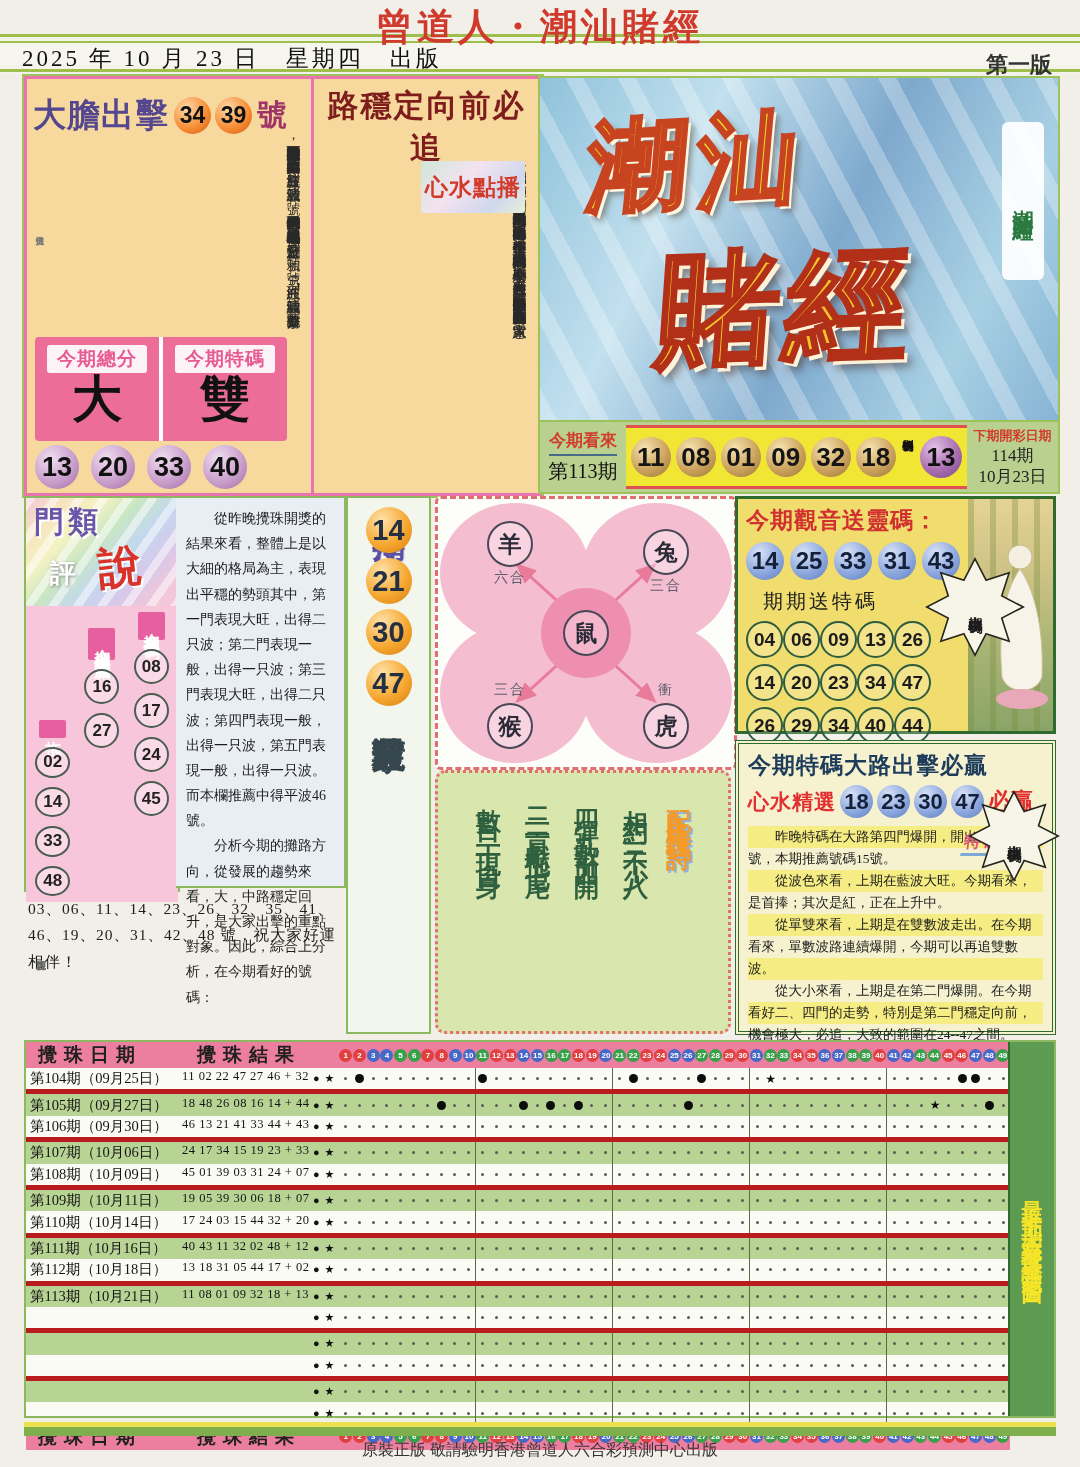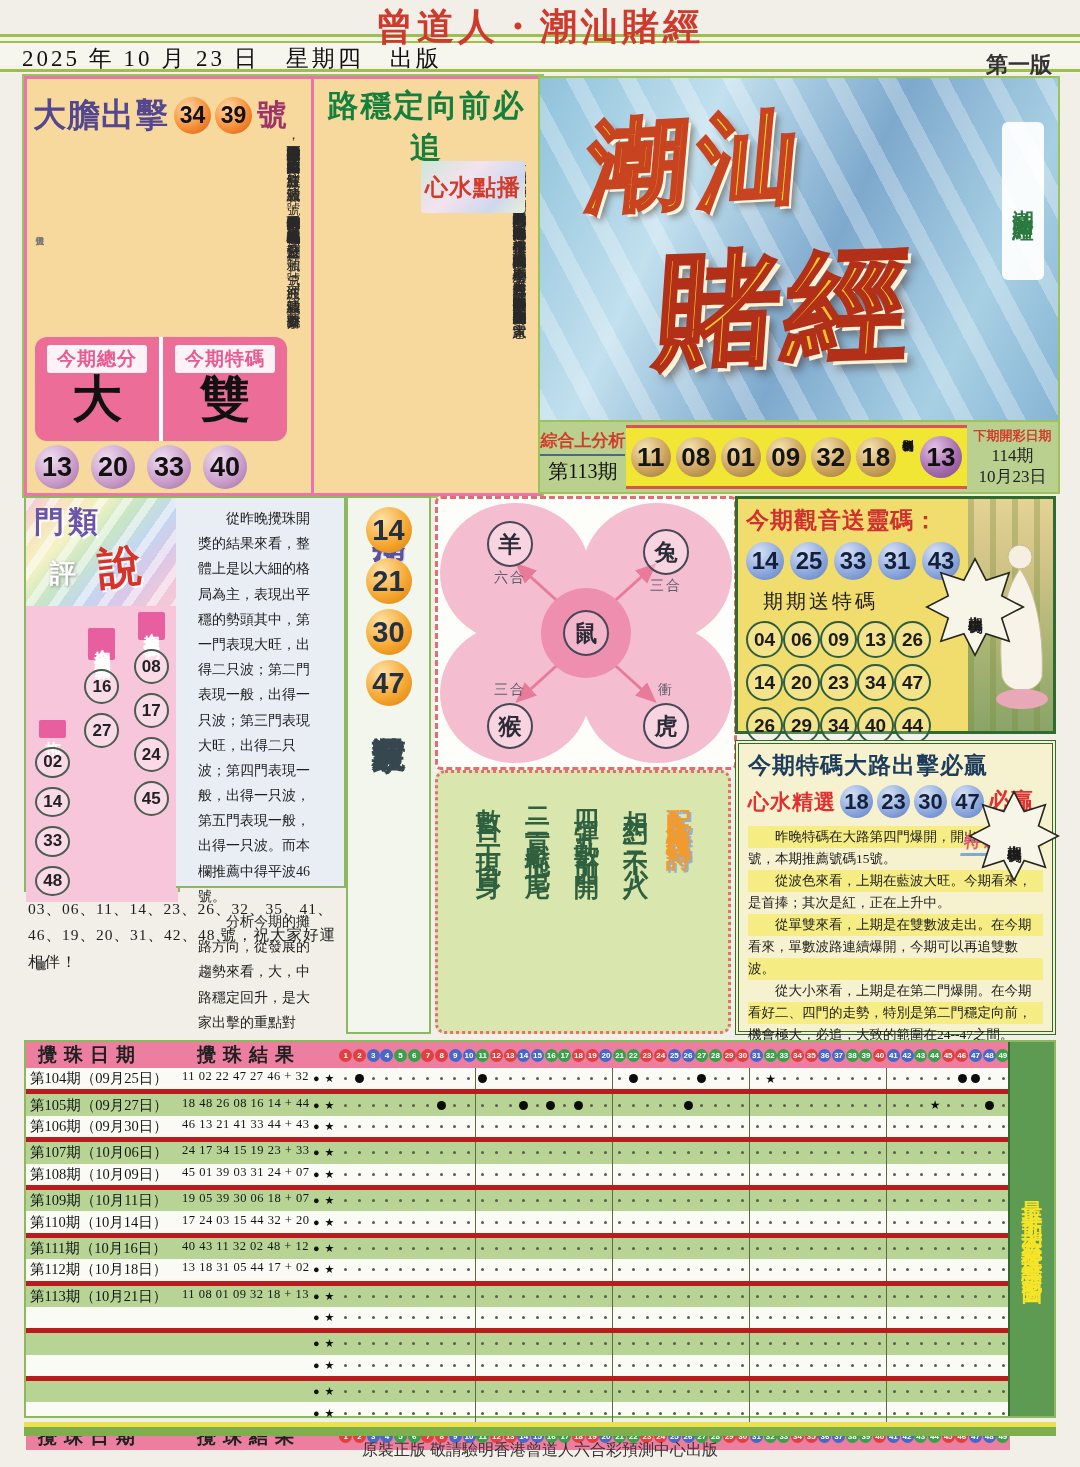--- a/index.html
+++ b/index.html
@@ -27,30 +27,30 @@
   .lead-h1-text{font-size:33px;font-weight:bold;color:#54478f;letter-spacing:1px;}
   .lead-h1-suffix{font-size:30px;font-weight:bold;color:#a03468;}
   .ball{display:inline-flex;align-items:center;justify-content:center;border-radius:50%;
     font-weight:bold;font-family:"Liberation Sans",sans-serif;}
   .ball-orange{width:37px;height:37px;background:radial-gradient(circle at 35% 30%,#ffd9a8,#f58a30 60%,#d4561a);
     color:#111;font-size:23px;}
   .lead-article-left{position:absolute;top:56px;left:26px;right:6px;height:196px;
     font-size:14px;line-height:1.75;color:#2a2a2a;overflow:hidden;}
   .lead-sign{position:absolute;left:6px;top:150px;font-size:9px;color:#777;height:90px;}
   .totals{position:absolute;left:8px;top:258px;width:252px;height:104px;background:#ec6d98;
-    border-radius:12px;display:flex;}
+    border-radius:4px;display:flex;}
   .totals-cell{flex:1;display:flex;flex-direction:column;align-items:center;}
   .totals-cell + .totals-cell{border-left:4px solid #fff;}
   .totals-label{margin-top:8px;background:#fdf3f6;color:#e75b92;font-size:19px;font-weight:bold;
     padding:1px 10px;border-radius:3px;letter-spacing:1px;}
   .totals-value{font-size:50px;font-weight:bold;color:#111;line-height:1.05;}
   .lead-balls{position:absolute;left:8px;top:366px;display:flex;gap:12px;}
   .ball-purple{width:44px;height:44px;background:radial-gradient(circle at 35% 30%,#f0ddf0,#c79bc9 60%,#9f6ba3);
     color:#111;font-size:27px;}
-  .lead-h2{text-align:center;margin-top:6px;font-size:31px;font-weight:bold;color:#15803d;letter-spacing:2px;}
+  .lead-h2{text-align:center;margin-top:6px;font-size:31px;font-weight:bold;color:#7f1d1d;letter-spacing:2px;}
   .hs-badge{position:absolute;top:82px;right:14px;width:104px;height:52px;z-index:3;
     background:linear-gradient(135deg,#cfe6d8,#f3e3ef 40%,#cfd8ee 75%,#e8f0d8);
     display:flex;align-items:center;justify-content:center;border-radius:3px;
     font-size:23px;font-weight:bold;color:#d33a2a;letter-spacing:1px;}
   .lead-article-right{position:absolute;top:80px;left:8px;right:8px;bottom:6px;
     font-size:14px;line-height:1.78;color:#2a2a2a;overflow:hidden;}
 
   
   .logo{position:absolute;left:538px;top:76px;width:518px;height:344px;overflow:hidden;
     background:linear-gradient(115deg,#8fc2db 0%,#c2e0ee 28%,#7ea9cd 55%,#a8d0e4 80%,#86b4d4 100%);
@@ -103,21 +103,21 @@
   .cat-strip{background:#e75f9e;color:#fff;font-size:16px;font-weight:bold;padding:8px 3px;
     border-radius:2px;letter-spacing:2px;}
   .cat-col-1 .cat-strip{margin-top:16px;}
   .cat-col-2 .cat-strip{margin-top:108px;}
   .cat-circle{width:31px;height:31px;border:2px solid #4a5d50;border-radius:50%;margin-top:9px;
     display:flex;align-items:center;justify-content:center;font-size:17px;font-weight:bold;color:#222;
     background:rgba(255,255,255,.35);font-family:"Liberation Sans",sans-serif;}
 
   
   .article{position:absolute;left:176px;top:496px;width:170px;height:392px;background:#e9eef4;
-    border:2px solid #8cb860;border-left:none;padding:8px 22px;box-sizing:border-box;}
+    border:2px solid #8cb860;border-left:none;padding:8px 10px;box-sizing:border-box;}
   .article p{margin:0;text-indent:2em;font-size:14px;line-height:1.8;color:#1d1d1d;}
   .numbers-line{position:absolute;left:28px;top:896px;width:318px;height:56px;
     font-size:15.5px;line-height:1.7;color:#1d1d1d;letter-spacing:1px;}
   .article-sign{position:absolute;left:34px;top:952px;height:80px;font-size:10px;color:#666;}
   .side-strip{position:absolute;left:346px;top:496px;width:85px;height:538px;background:#f3f6ec;
     border:2px solid #8cb860;box-sizing:border-box;display:flex;flex-direction:column;align-items:center;}
   .side-prefix{font-size:33px;font-weight:bold;color:#5b4fa0;line-height:1.12;margin-top:4px;
     text-shadow:1px 1px 0 #cfd4ee;}
   .ball-amber{width:46px;height:46px;background:radial-gradient(circle at 35% 28%,#ffe2a8,#f5a62e 58%,#d67d12);
     color:#233044;font-size:29px;margin-top:5px;}
@@ -279,21 +279,21 @@
   <div class="logo">
     <span class="logo-l1">潮汕</span>
     <span class="logo-l2">賭經</span>
     <div class="logo-tag">
       <span class="v">潮汕賭經</span>
     </div>
   </div>
 
   <div class="results">
     <div class="res-left">
-      <span class="res-lottery">綜合上分析</span>
+      <span class="res-lottery">今期看來</span>
       <span class="res-issue">第113期</span>
     </div>
     <div class="res-mid">
       <span id="res-balls" style="display:flex;gap:5px;">
           <span class="ball ball-gold">11</span>
           <span class="ball ball-gold">08</span>
           <span class="ball ball-gold">01</span>
           <span class="ball ball-gold">09</span>
           <span class="ball ball-gold">32</span>
           <span class="ball ball-gold">18</span>

